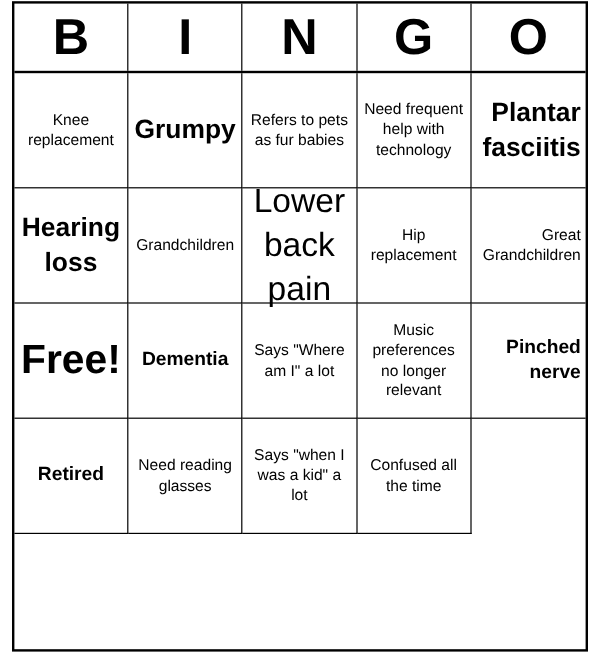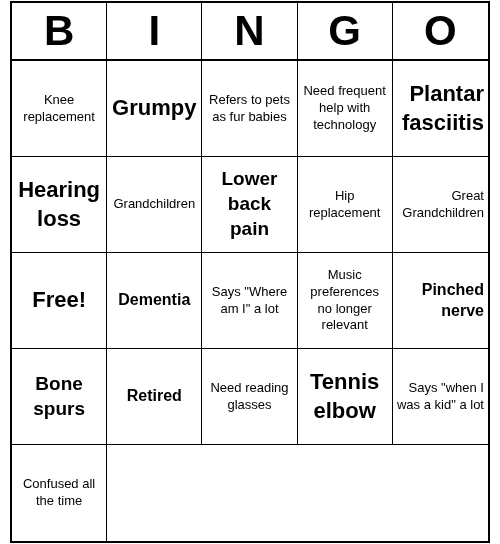--- a/index.html
+++ b/index.html
@@ -52,25 +52,25 @@
       text-align: right;
     }
     .bingo-cell:nth-child(n+21) {
       border-bottom: none;
     }
     .bingo-cell.large {
       font-size: 22px;
       font-weight: bold;
     }
     .bingo-cell.xlarge {
-      font-size: 19px;
-      font-weight: bold;
+      font-size: 28px;
+      font-weight: normal;
     }
     .bingo-cell.free {
-      font-size: 22px;
+      font-size: 34px;
       font-weight: bold;
     }
     .bingo-cell.medium {
       font-size: 16px;
       font-weight: bold;
     }
   </style>
 </head>
 <body>
 
@@ -91,20 +91,18 @@
       <div class="bingo-cell large">Hearing loss</div>
       <div class="bingo-cell ">Grandchildren</div>
       <div class="bingo-cell xlarge">Lower back pain</div>
       <div class="bingo-cell ">Hip replacement</div>
       <div class="bingo-cell ">Great Grandchildren</div>
       <div class="bingo-cell free">Free!</div>
       <div class="bingo-cell medium">Dementia</div>
       <div class="bingo-cell ">Says "Where am I" a lot</div>
       <div class="bingo-cell ">Music preferences no longer relevant</div>
       <div class="bingo-cell medium">Pinched nerve</div>
-      <div class="bingo-cell xlarge">Bone spurs</div>
       <div class="bingo-cell medium">Retired</div>
       <div class="bingo-cell ">Need reading glasses</div>
-      <div class="bingo-cell large">Tennis elbow</div>
       <div class="bingo-cell ">Says "when I was a kid" a lot</div>
       <div class="bingo-cell ">Confused all the time</div>
     </div>
 </div>
 
 </body></html>

